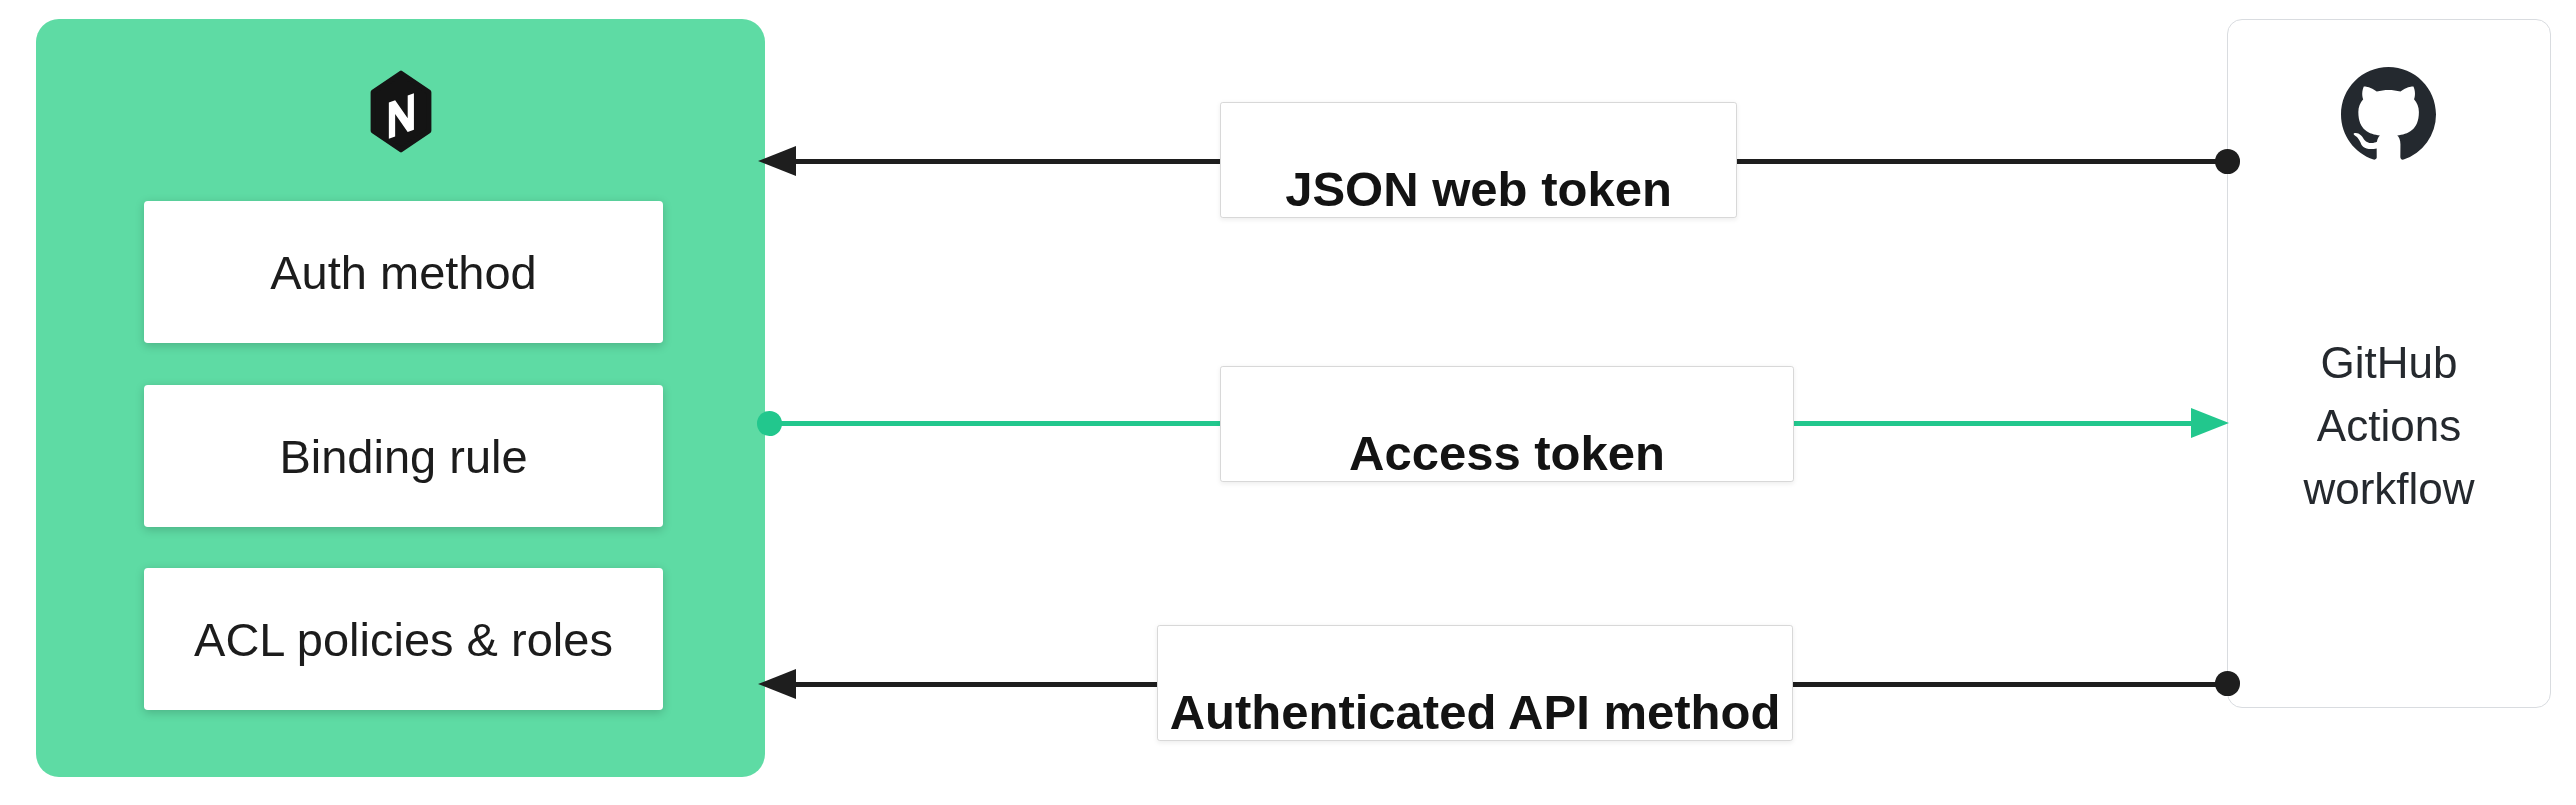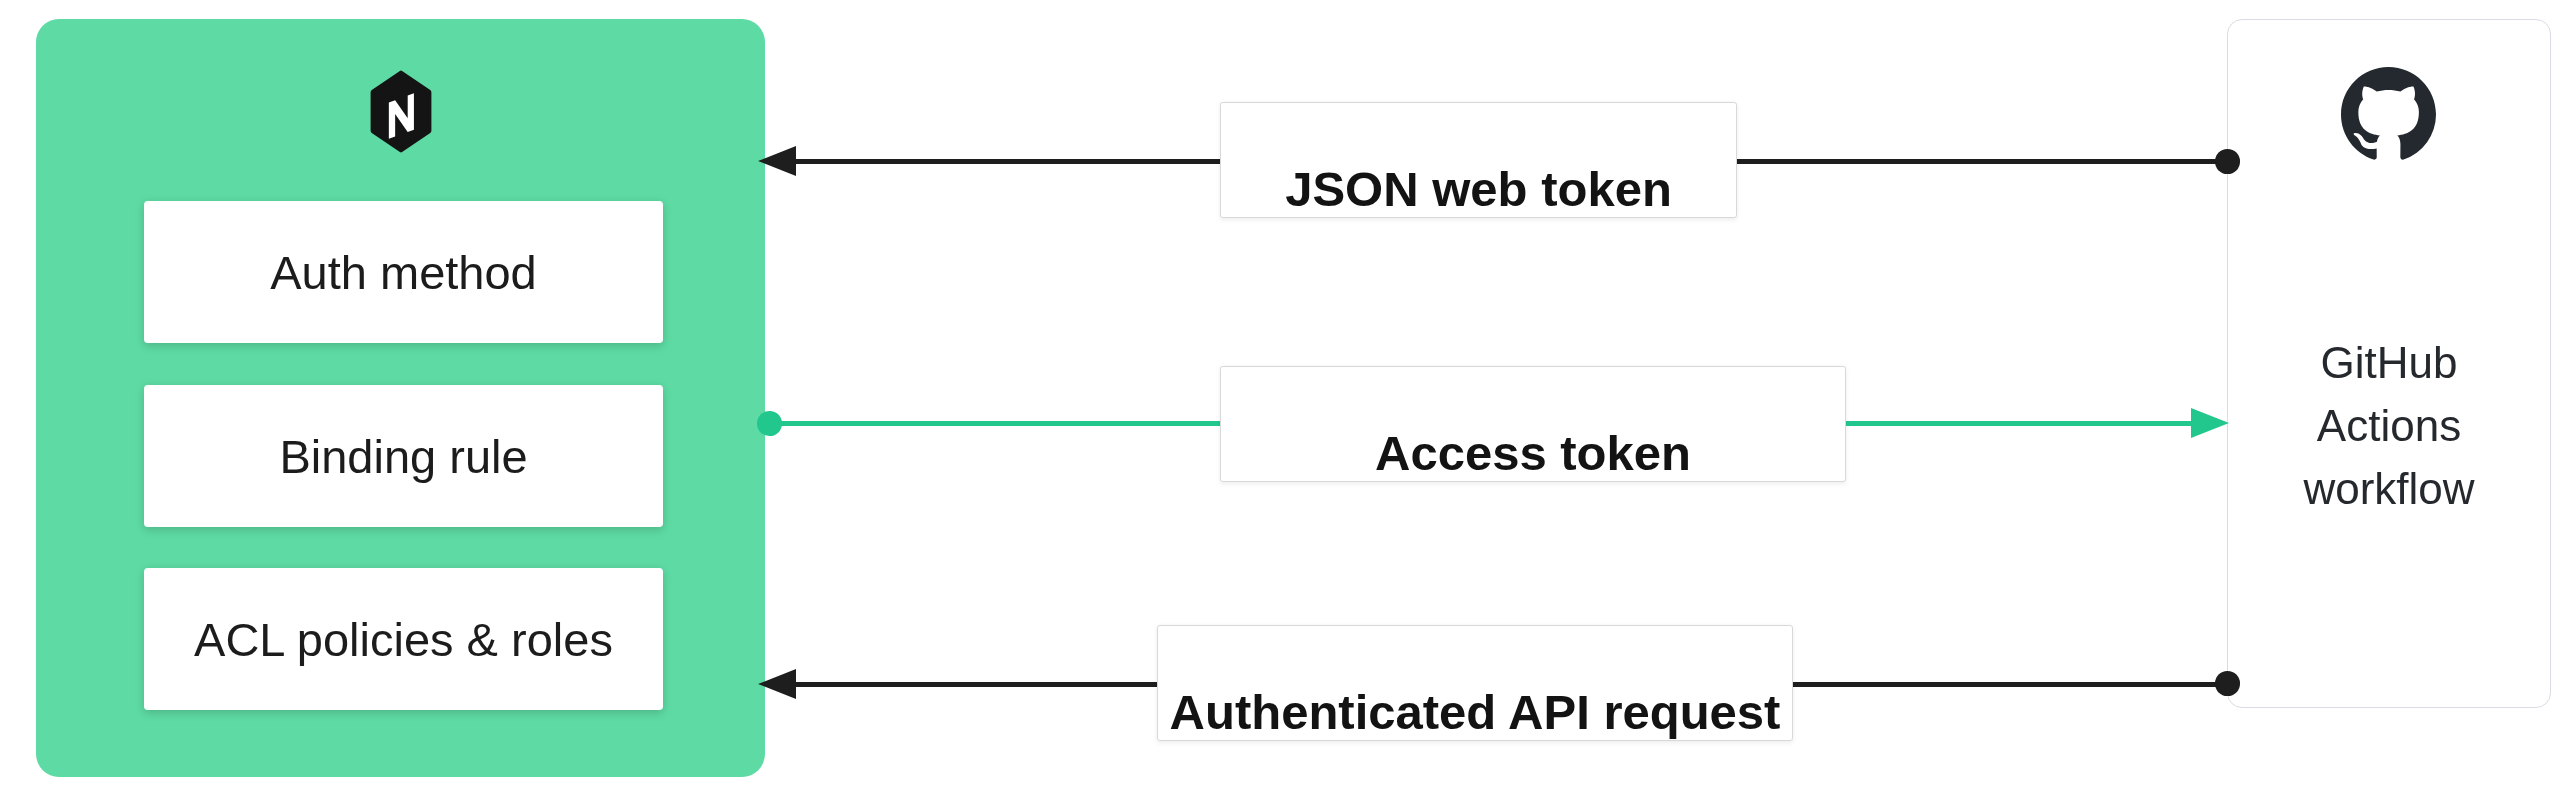--- a/index.html
+++ b/index.html
@@ -51,21 +51,21 @@
 
   .flow-label{
     position:absolute;z-index:2;background:#ffffff;
     border:1.9px solid #d8d8d8;border-radius:2.8px;
     box-shadow:0 1.9px 5.7px rgba(0,0,0,0.07);
     display:flex;align-items:flex-end;justify-content:center;
     font-weight:bold;font-size:49px;color:#131313;white-space:nowrap;
     box-sizing:border-box;
   }
   .flow-label.l1{left:1220px;top:102px;width:517px;height:116px;}
-  .flow-label.l2{left:1220px;top:366px;width:626px;height:116px;}
+  .flow-label.l2{left:1220px;top:366px;width:574px;height:116px;}
   .flow-label.l3{left:1157px;top:625px;width:636px;height:116px;}
 </style>
 </head>
 <body>
 
 <div>
 
   <section class="nomad-panel">
     <div class="nomad-logo">
       <svg viewBox="0 0 100 100" width="76" height="91" preserveAspectRatio="none">
@@ -113,18 +113,18 @@
     <div class="flow-label l2">
       <span>Access token</span>
     </div>
   </div>
 
   <div>
     <div class="flow-line black" style="left:788px;top:682px;width:1440px;"></div>
     <div class="arrowhead left-black" style="left:758px;top:669px;"></div>
     <div class="dot black" style="left:2215px;top:671px;"></div>
     <div class="flow-label l3">
-      <span>Authenticated API request</span>
+      <span>Authenticated API method</span>
     </div>
   </div>
 
 </div>
 
 
 </body></html>

